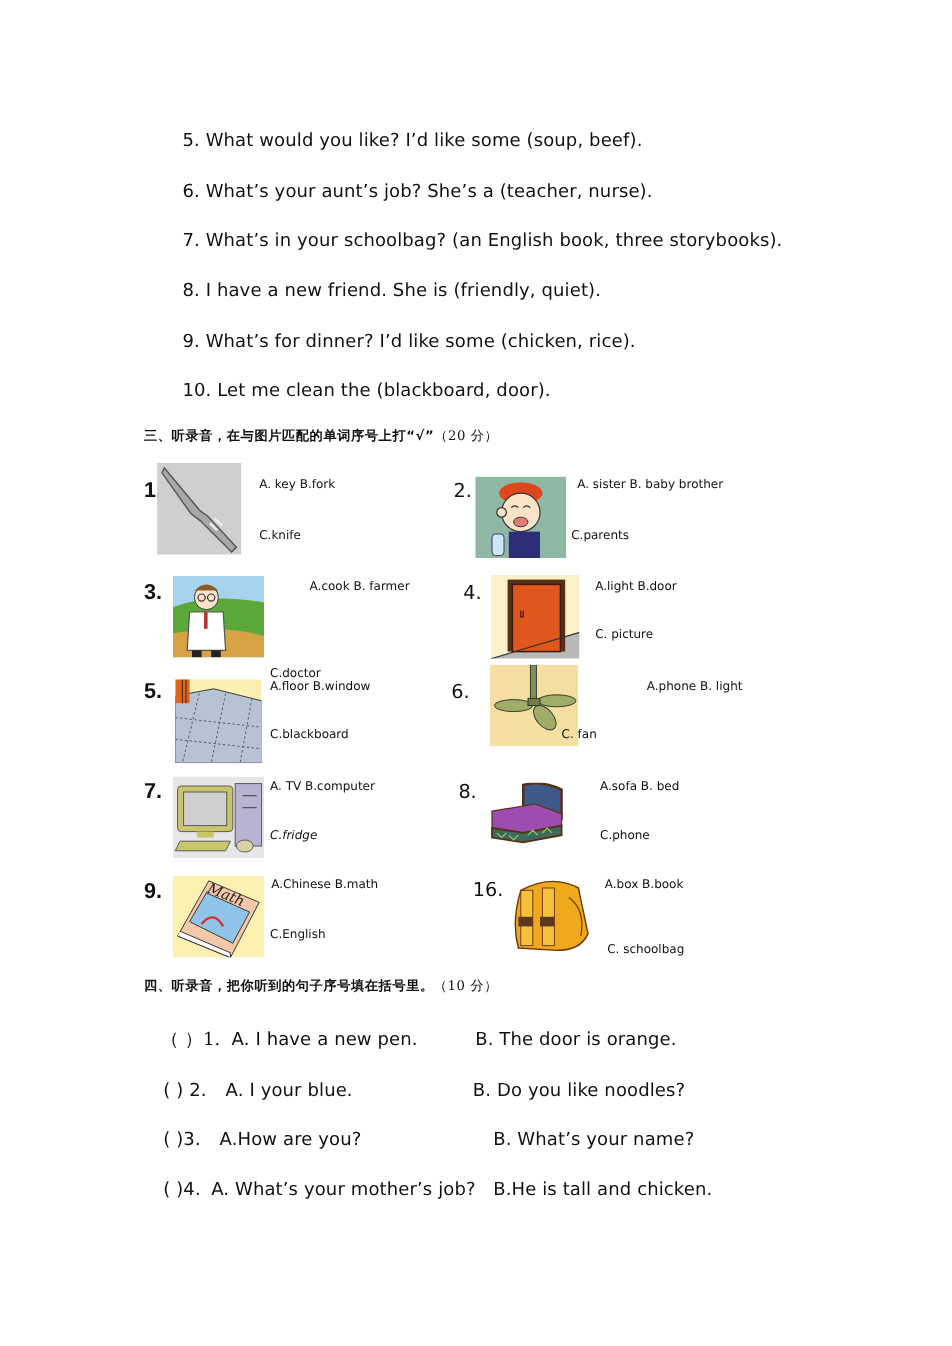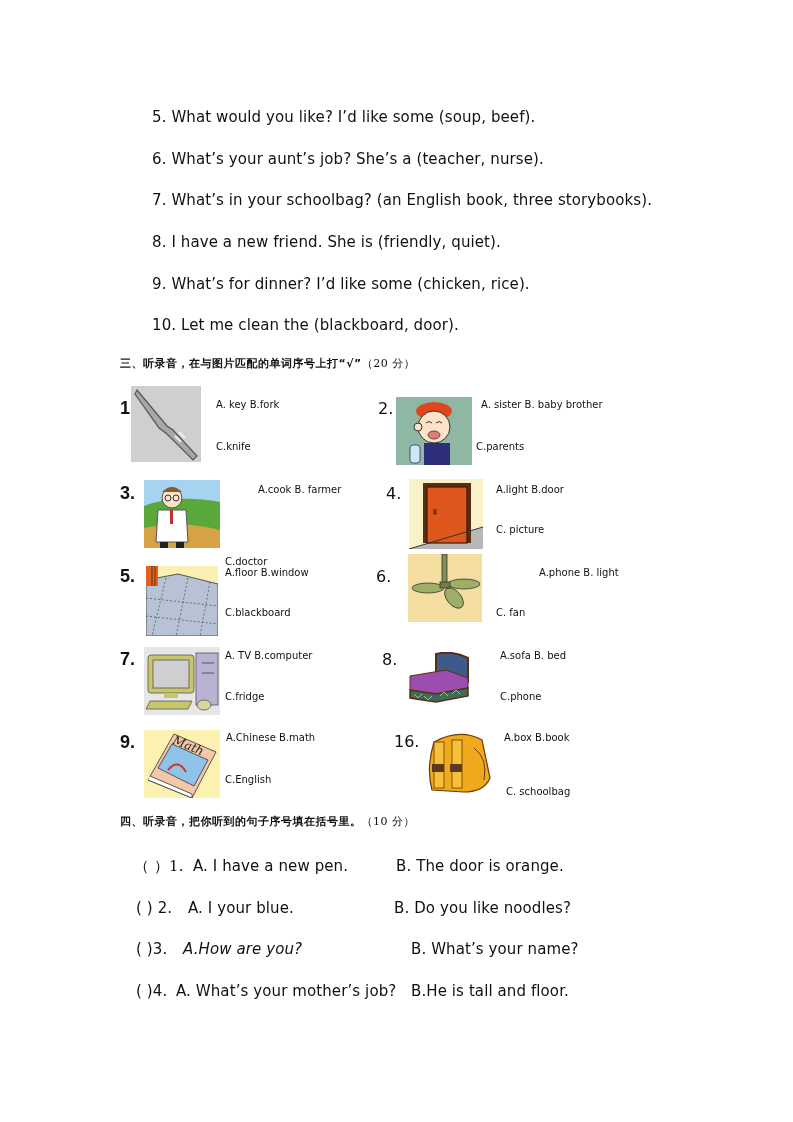--- a/index.html
+++ b/index.html
@@ -111,37 +111,37 @@
   <svg viewBox="0 0 74 68">
     <rect width="74" height="68" fill="#f5dfa0"></rect>
     <rect x="34" y="0" width="5" height="30" fill="#7f8f55" stroke="#333" stroke-width="0.8"></rect>
     <ellipse cx="20" cy="34" rx="16" ry="5" fill="#9fae66" stroke="#333" stroke-width="0.8"></ellipse>
     <ellipse cx="56" cy="30" rx="16" ry="5" fill="#9fae66" stroke="#333" stroke-width="0.8"></ellipse>
     <ellipse cx="46" cy="44" rx="7" ry="12" transform="rotate(-40 46 44)" fill="#9fae66" stroke="#333" stroke-width="0.8"></ellipse>
     <rect x="32" y="28" width="10" height="6" fill="#6f7f45" stroke="#333" stroke-width="0.8"></rect>
   </svg>
 </div>
 <div class="abs opt" style="left:494px; top:567px;margin-left:45px;">A.phone B. light</div>
-<div class="abs opt" style="left:496px; top:607px;">C. fan</div>
+<div class="abs opt" style="left:468px; top:607px;">C. fan</div>
 
 <div class="abs num bold" style="left:120px; top:649px;">7.</div>
 <div class="pic" style="left:144px; top:647px; width:76px; height:68px;">
   <svg viewBox="0 0 76 68">
     <rect width="76" height="68" fill="#e6e6e6"></rect>
     <rect x="52" y="6" width="22" height="52" fill="#b9b2d2" stroke="#555" stroke-width="0.8"></rect>
     <path d="M58 16 h12 M58 26 h12" stroke="#555"></path>
     <rect x="4" y="8" width="46" height="38" rx="3" fill="#c9c56a" stroke="#555" stroke-width="0.8"></rect>
     <rect x="9" y="13" width="36" height="28" fill="#cfcfcf" stroke="#555" stroke-width="0.8"></rect>
     <rect x="20" y="46" width="14" height="5" fill="#c9c56a"></rect>
     <path d="M2 62 L44 62 L48 54 L6 54 Z" fill="#c9c56a" stroke="#555" stroke-width="0.8"></path>
     <ellipse cx="60" cy="58" rx="7" ry="5" fill="#d9d5a0" stroke="#555" stroke-width="0.8"></ellipse>
   </svg>
 </div>
 <div class="abs opt" style="left:225px; top:650px;">A. TV    B.computer</div>
-<div class="abs opt" style="left:225px; top:691px;">C.fridge</div>
+<div class="abs opt" style="left:225px; top:691px;font-style:italic;">C.fridge</div>
 
 <div class="abs num" style="left:382px; top:650px;">8.</div>
 <div class="pic" style="left:406px; top:652px; width:68px; height:52px;">
   <svg viewBox="0 0 68 52">
     <rect width="68" height="52" fill="#ffffff"></rect>
     <path d="M30 2 Q46 -2 62 6 L62 30 L30 24 Z" fill="#3d5a8a" stroke="#5a2e12" stroke-width="2"></path>
     <path d="M4 24 L40 18 L62 26 L62 36 L30 42 L4 38 Z" fill="#9c4db0" stroke="#5a2e12" stroke-width="1"></path>
     <path d="M4 38 L30 42 L62 36 L62 44 L30 50 L4 46 Z" fill="#3d6a5a" stroke="#5a2e12" stroke-width="1.5"></path>
     <path d="M8 42 l4 4 l4 -4 M18 44 l4 4 l4 -4 M34 44 l4 -4 l4 4 M46 42 l4 -4 l4 4" stroke="#8fd06a" stroke-width="1" fill="none"></path>
   </svg>
@@ -191,21 +191,21 @@
 
   <div class="abs line" style="left:136px; top:899px;">
     <span>(    )</span> <span>2.</span>
   </div>
   <div class="abs line" style="left:188px; top:899px;">A.    I your blue.</div>
   <div class="abs line" style="left:394px; top:899px;">B. Do you like noodles?</div>
 
   <div class="abs line" style="left:136px; top:940px;">
     <span>(    )</span><span>3.</span>
   </div>
-  <div class="abs line" style="left:183px; top:940px;font-style:italic;">A.How are you?</div>
+  <div class="abs line" style="left:183px; top:940px;">A.How are you?</div>
   <div class="abs line" style="left:393px; top:940px;margin-left:18px;">B. What’s your name?</div>
 
   <div class="abs line" style="left:136px; top:982px;">
     <span>(    )</span><span>4.</span>
   </div>
   <div class="abs line" style="left:176px; top:982px;">A. What’s your mother’s job?</div>
-  <div class="abs line" style="left:411px; top:982px;">B.He is tall and floor.</div>
+  <div class="abs line" style="left:411px; top:982px;">B.He is tall and chicken.</div>
 </div>
 
 </body></html>

